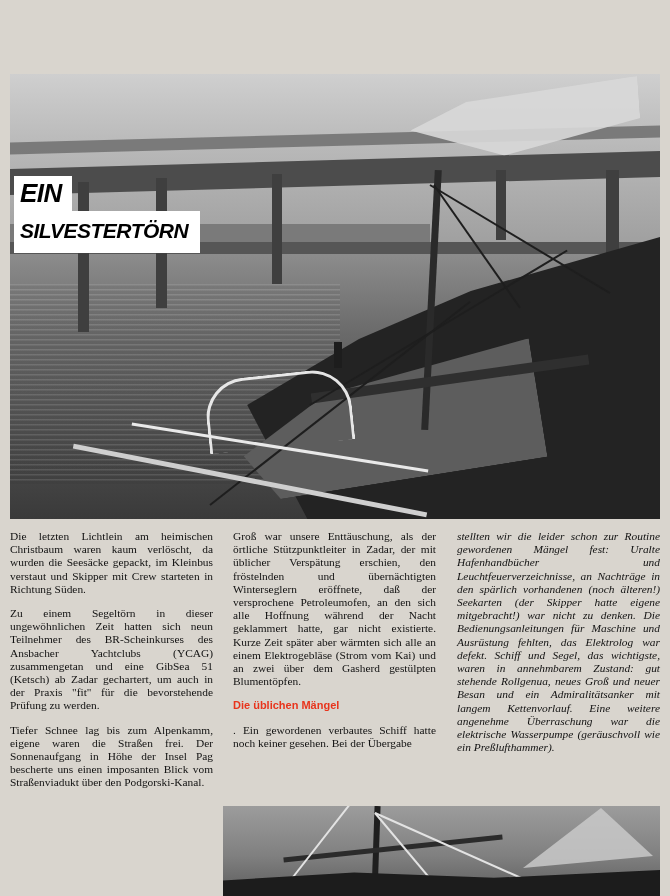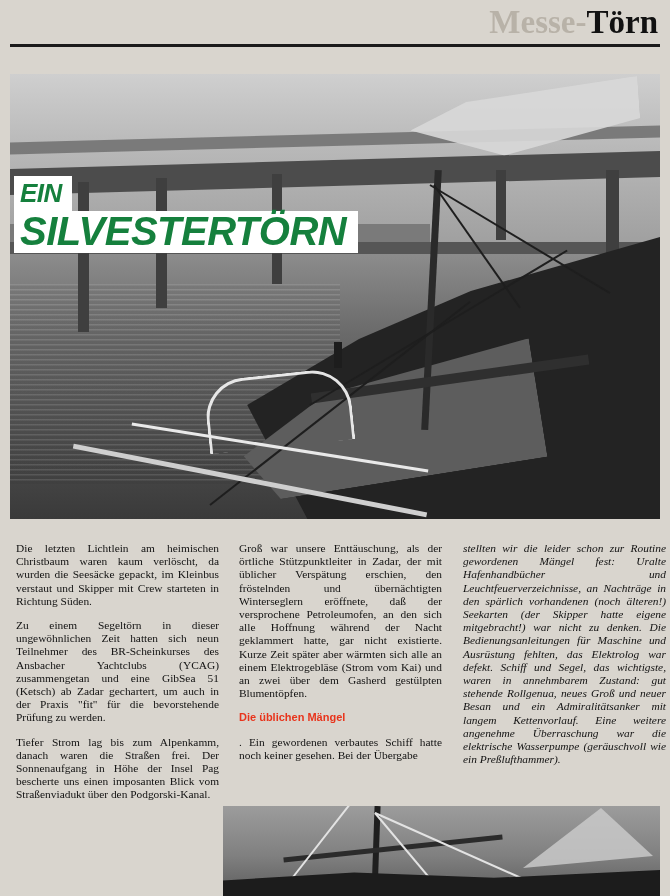--- a/index.html
+++ b/index.html
@@ -211,53 +211,52 @@
     padding: 2px 10px 3px 6px;
   }
   .headline-box2 {
     position: absolute;
     left: 4px;
     top: 137px;
     background: #ffffff;
     padding: 2px 12px 4px 6px;
   }
   .headline-text {
-    color: #15803d;
+    color: #000000;
     font-family: "Liberation Sans", sans-serif;
     font-weight: bold;
     font-style: italic;
     font-size: 26px;
     line-height: 30px;
     letter-spacing: -0.5px;
     white-space: nowrap;
   }
   .headline-text.big {
-    font-size: 40px;
+    font-size: 21px;
     line-height: 36px;
   }
 
   
   .columns {
     position: absolute;
     left: 10px;
     top: 530px;
     width: 650px;
     height: 356px;
   }
   .col {
     position: absolute;
-    top: 12px;
+    top: 0;
     width: 203px;
     font-family: "Liberation Serif", serif;
     font-size: 11.4px;
     line-height: 13.2px;
     color: #111;
     text-align: justify;
     hyphens: auto;
-    margin-left: 6px;
   }
   .col1 { left: 0px; }
   .col2 { left: 223px; }
   .col3 { left: 447px; font-style: italic; }
   .col p {
     margin: 0 0 11px 0;
   }
   .subhead {
     color: #e8341c;
     font-family: "Liberation Sans", sans-serif;
@@ -304,26 +303,20 @@
     position: absolute; left: 300px; top: 2px; width: 130px; height: 60px;
     background: #c9c9c9; opacity:.85;
     clip-path: polygon(0 100%, 60% 0, 100% 80%);
   }
 </style>
 </head>
 <body>
 
 <div class="page">
 
-  <div class="masthead">
-    <div class="masthead-title">
-      <span class="messe">Messe-</span><span class="toern">Törn</span>
-    </div>
-    <div class="masthead-rule"></div>
-  </div>
 
   <div class="hero">
     <div class="hero-sky"></div>
     <div class="far-hill"></div>
     <div class="shoreline"></div>
     <div class="hero-water"></div>
     <div class="bridge-deck2"></div>
     <div class="bridge-deck"></div>
     <div class="pylon p1"></div>
     <div class="pylon p2"></div>
@@ -350,21 +343,21 @@
     <div class="headline-box2">
       <div class="headline-text big">SILVESTERTÖRN</div>
     </div>
   </div>
 
   <div class="columns">
 
     <div class="col col1">
       <p>Die letzten Lichtlein am heimischen Christbaum waren kaum verlöscht, da wurden die Seesäcke gepackt, im Kleinbus verstaut und Skipper mit Crew starteten in Richtung Süden.</p>
       <p>Zu einem Segeltörn in dieser ungewöhnlichen Zeit hatten sich neun Teilnehmer des BR-Scheinkurses des Ansbacher Yachtclubs (YCAG) zusammengetan und eine GibSea 51 (Ketsch) ab Zadar gechartert, um auch in der Praxis "fit" für die bevorstehende Prüfung zu werden.</p>
-      <p>Tiefer Strom lag bis zum Alpenkamm, danach waren die Straßen frei. Der Sonnenaufgang in Höhe der Insel Pag bescherte uns einen imposanten Blick vom Straßenviadukt über den Podgorski-Kanal.</p>
+      <p>Tiefer Schnee lag bis zum Alpenkamm, eigene waren die Straßen frei. Der Sonnenaufgang in Höhe der Insel Pag bescherte uns einen imposanten Blick vom Straßenviadukt über den Podgorski-Kanal.</p>
     </div>
 
     <div class="col col2">
       <p>Groß war unsere Enttäuschung, als der örtliche Stützpunktleiter in Zadar, der mit üblicher Verspätung erschien, den fröstelnden und übernächtigten Winterseglern eröffnete, daß der versprochene Petroleumofen, an den sich alle Hoffnung während der Nacht geklammert hatte, gar nicht existierte. Kurze Zeit später aber wärmten sich alle an einem Elektrogebläse (Strom vom Kai) und an zwei über dem Gasherd gestülpten Blumentöpfen.</p>
       <p class="subhead">Die üblichen Mängel</p>
       <p>. Ein gewordenen verbautes Schiff hatte noch keiner gesehen. Bei der Übergabe</p>
     </div>
 
     <div class="col col3">
       <p>stellten wir die leider schon zur Routine gewordenen Mängel fest: Uralte Hafenhandbücher und Leuchtfeuerverzeichnisse, an Nachträge in den spärlich vorhandenen (noch älteren!) Seekarten (der Skipper hatte eigene mitgebracht!) war nicht zu denken. Die Bedienungsanleitungen für Maschine und Ausrüstung fehlten, das Elektrolog war defekt. Schiff und Segel, das wichtigste, waren in annehmbarem Zustand: gut stehende Rollgenua, neues Groß und neuer Besan und ein Admiralitätsanker mit langem Kettenvorlauf. Eine weitere angenehme Überraschung war die elektrische Wasserpumpe (geräuschvoll wie ein Preßlufthammer).</p>

